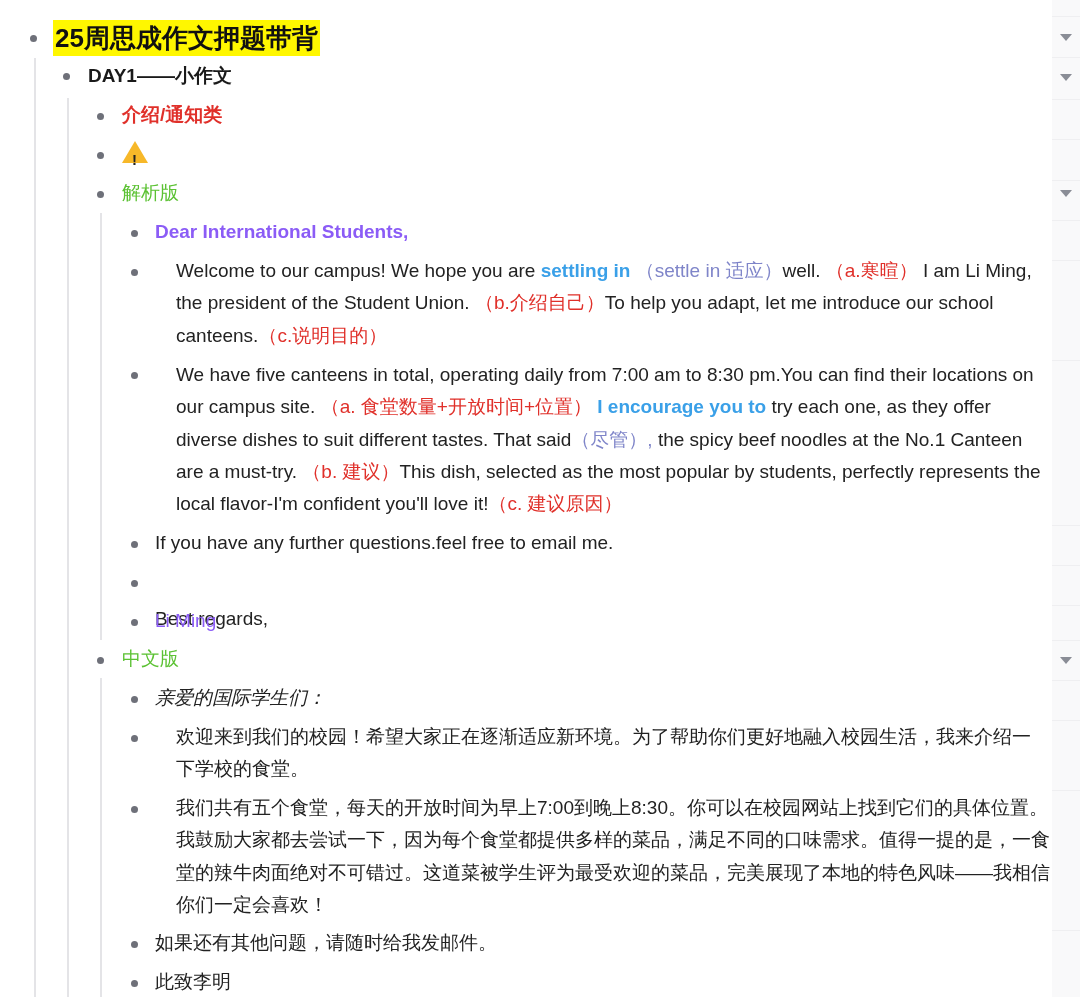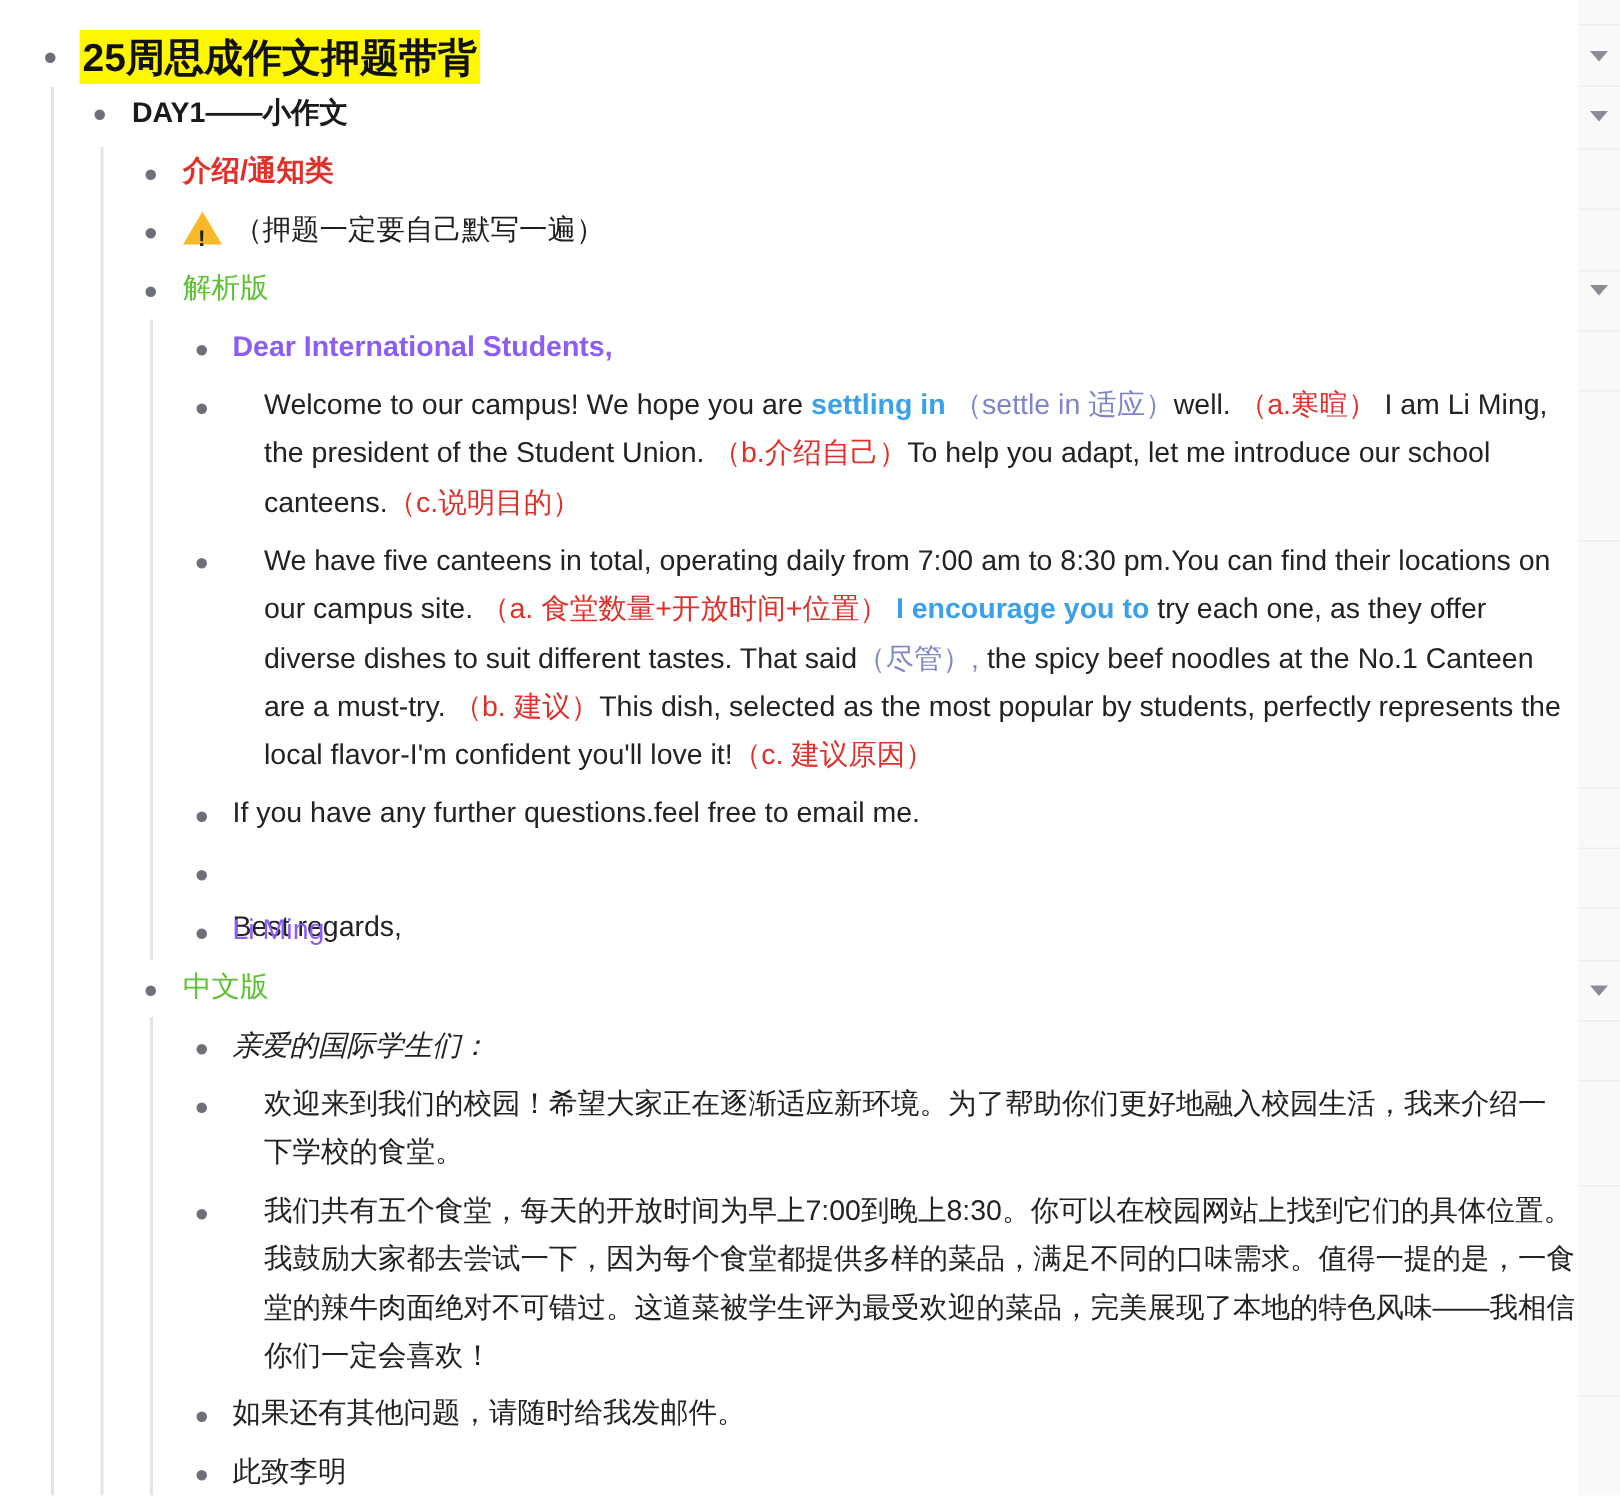--- a/index.html
+++ b/index.html
@@ -7,21 +7,21 @@
          font-family:"Liberation Sans","DejaVu Sans",sans-serif; color:#1f1f1f; }
   .gutter { position:absolute; top:0; right:0; width:28px; height:997px; background:#f9f9fa; }
   .gutter .sep { position:absolute; left:0; right:0; height:1px; background:#efeff1; }
   .gutter .tri { position:absolute; left:8px; width:0; height:0;
                  border-left:6px solid transparent; border-right:6px solid transparent;
                  border-top:7px solid #8a8d96; cursor:pointer; }
   .outline { position:absolute; left:0; top:0; width:1052px; }
   .row { position:absolute; display:flex; align-items:flex-start; }
   .bullet { position:absolute; width:7px; height:7px; border-radius:50%; background:#6e7079; }
   .guide { position:absolute; width:2px; background:#e4e4e7; }
-  .txt { font-size:19px; line-height:32px; }
+  .txt { font-size:19px; line-height:32px;align-items:center; }
   .title { font-size:26px; font-weight:bold; background:#fff700; padding:0 2px; line-height:36px; color:#111; }
   .bold { font-weight:bold; }
   .red { color:#e0302a; }
   .blue { color:#3aa0e8; }
   .lav { color:#7f85c9; }
   .green { color:#5cc234; }
   .sb { color:#3aa0e8; font-weight:bold; }
   .warn { display:inline-block; width:0; height:0; border-left:13px solid transparent; border-right:13px solid transparent;
           border-bottom:22px solid #f7b829; position:relative; top:3px; margin-right:8px; }
   .warn::after { content:"!"; position:absolute; left:-3px; top:3px; font-size:15px; font-weight:bold; color:#222; }
@@ -71,21 +71,20 @@
   </div>
 
   <div class="bullet" style="left:97px; top:113px;"></div>
   <div class="row txt bold" style="left:122px; top:99px;">
     <span class="red">介绍/通知类</span>
   </div>
 
   <div class="bullet" style="left:97px; top:152px;"></div>
   <div class="row txt" style="left:122px; top:138px;">
     <span class="warn"></span>
-      <span>（押题一定要自己默写一遍）</span>
   </div>
 
   <div class="bullet" style="left:97px; top:191px;"></div>
   <div class="row txt green" style="left:122px; top:177px;">
     <span>解析版</span>
   </div>
 
   <div class="bullet" style="left:131px; top:230px;"></div>
   <div class="row txt bold" style="left:155px; top:216px; color:#8b5cf6;">
     <span>Dear International Students,</span>

